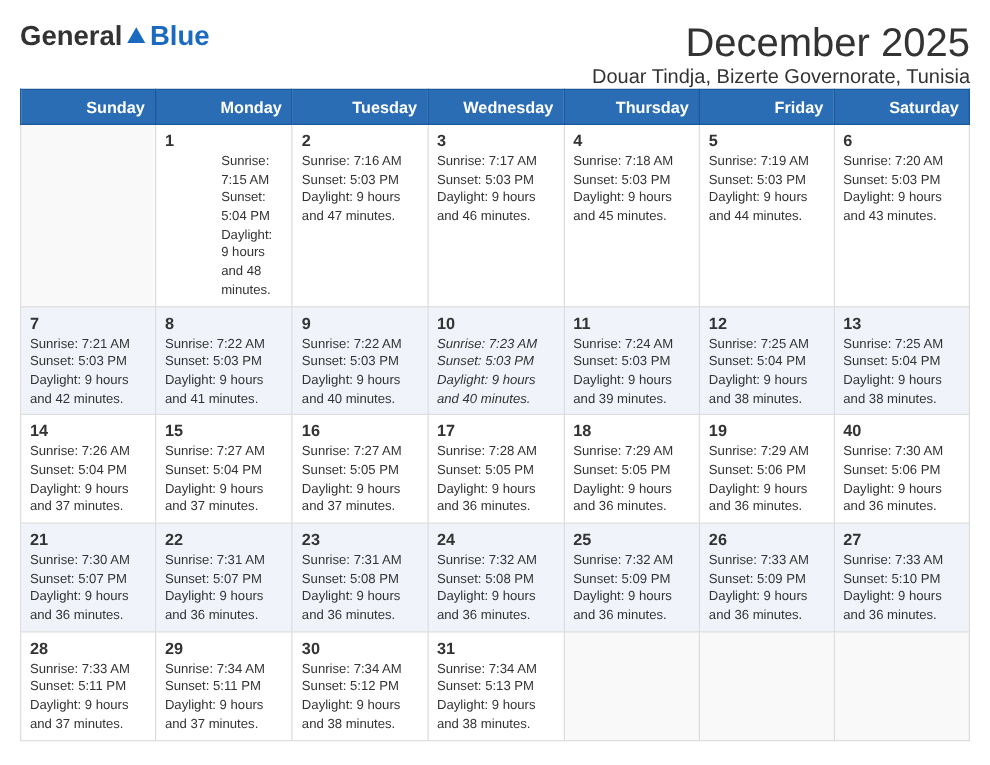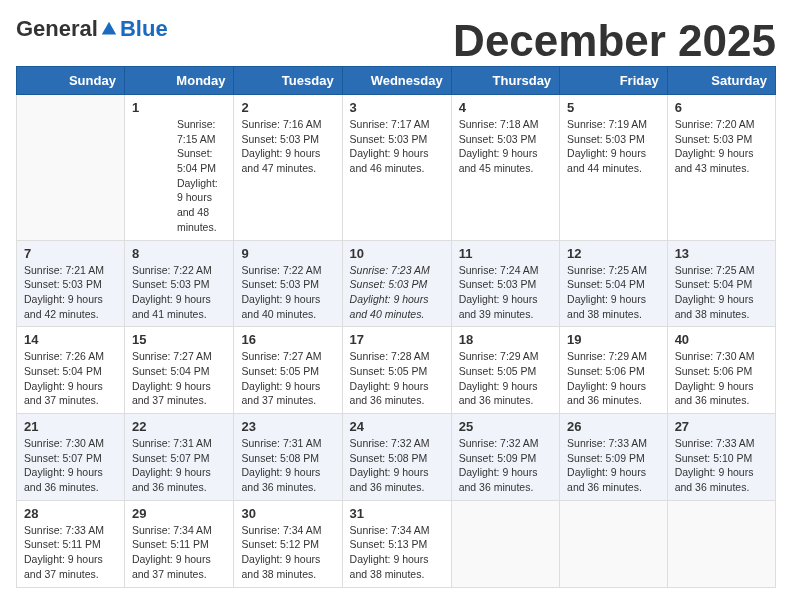--- a/index.html
+++ b/index.html
@@ -32,22 +32,22 @@
     .logo-blue { color: #1a6abf; }
     .logo-icon {
       width: 18px;
       height: 18px;
       margin: 0 2px;
     }
     .title-block {
       text-align: right;
     }
     .month-title {
-      font-size: 44px;
-      font-weight: bold;
+      font-size: 32px;
+      font-weight: normal;
       color: #333;
       text-align: right;
     }
     .subtitle {
       font-size: 16px;
       color: #333;
     }
     .calendar {
       width: 100%;
       border-collapse: collapse;
@@ -98,20 +98,21 @@
     <div class="logo-text">
       <span class="logo-general">General</span>
       <svg class="logo-icon" viewBox="0 0 20 20">
         <polygon points="10,2 18,16 2,16" fill="#1a6abf"></polygon>
       </svg>
       <span class="logo-blue">Blue</span>
     </div>
   </div>
   <div class="title-block">
     <div class="month-title">December 2025</div>
+    <div class="subtitle">Douar Tindja, Bizerte Governorate, Tunisia</div>
   </div>
 </div>
 
 <table class="calendar">
   <thead>
     <tr>
     <th>Sunday</th>
         <th>Monday</th>
         <th>Tuesday</th>
         <th>Wednesday</th>

